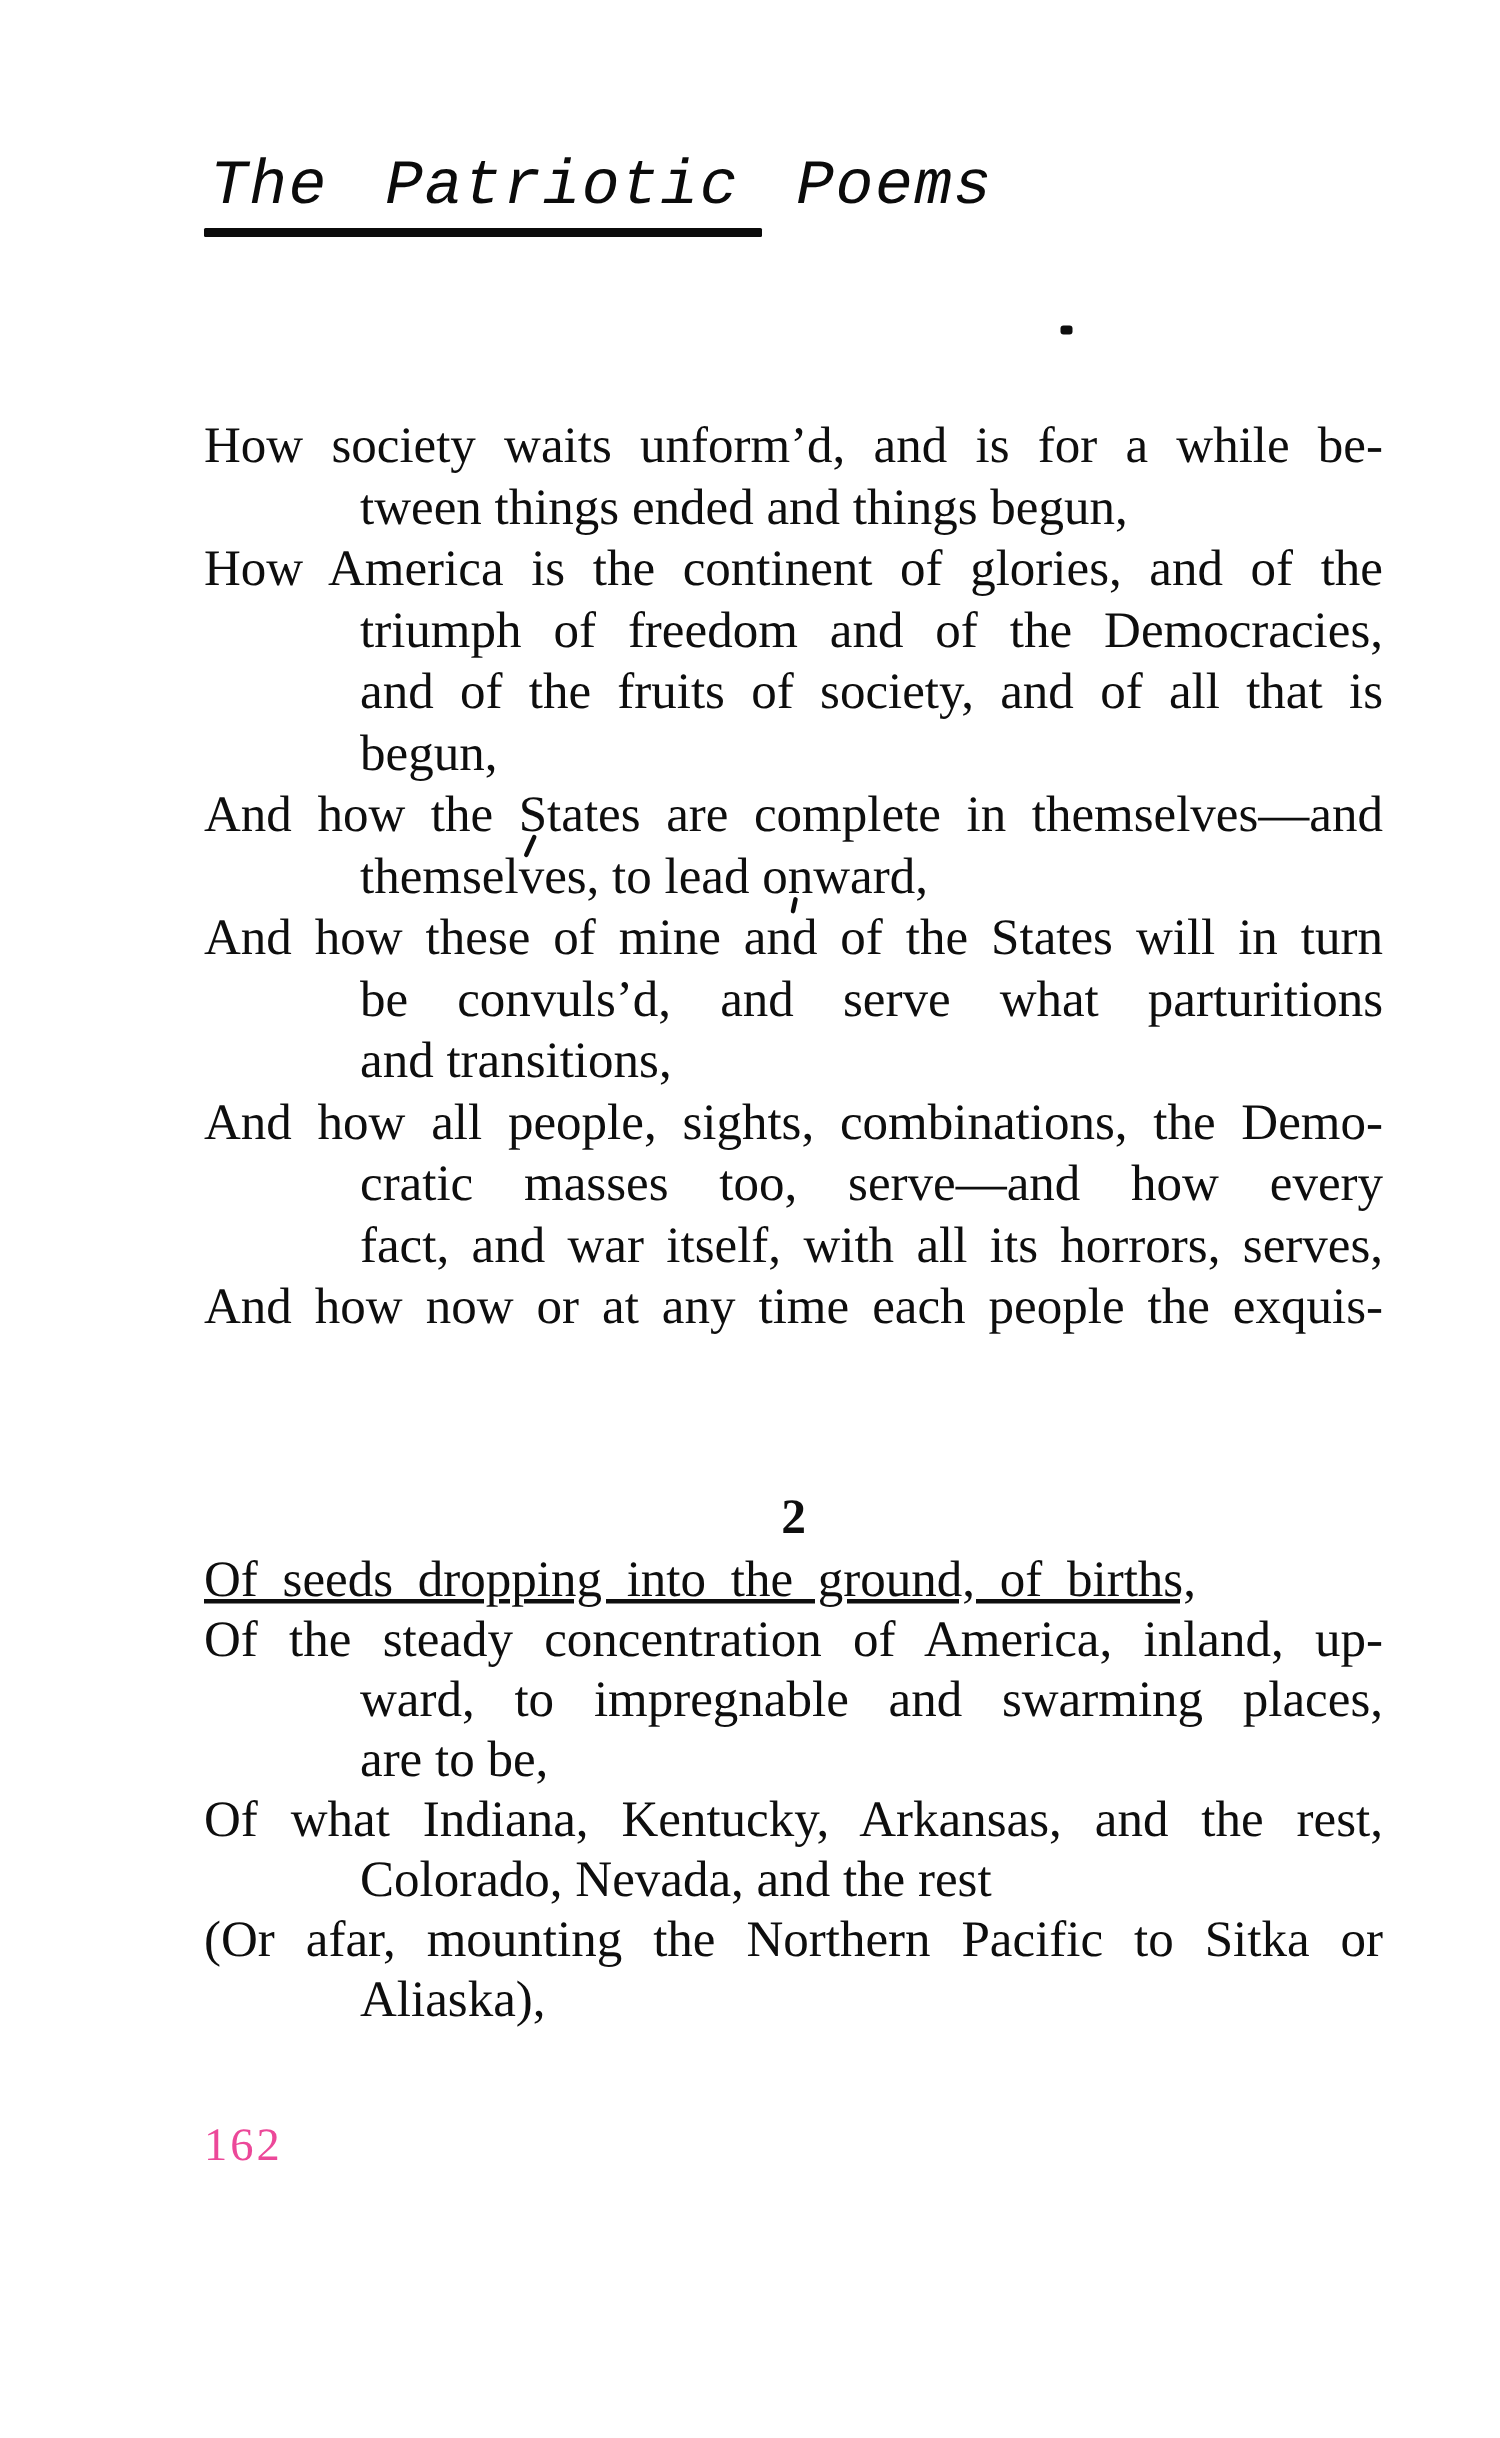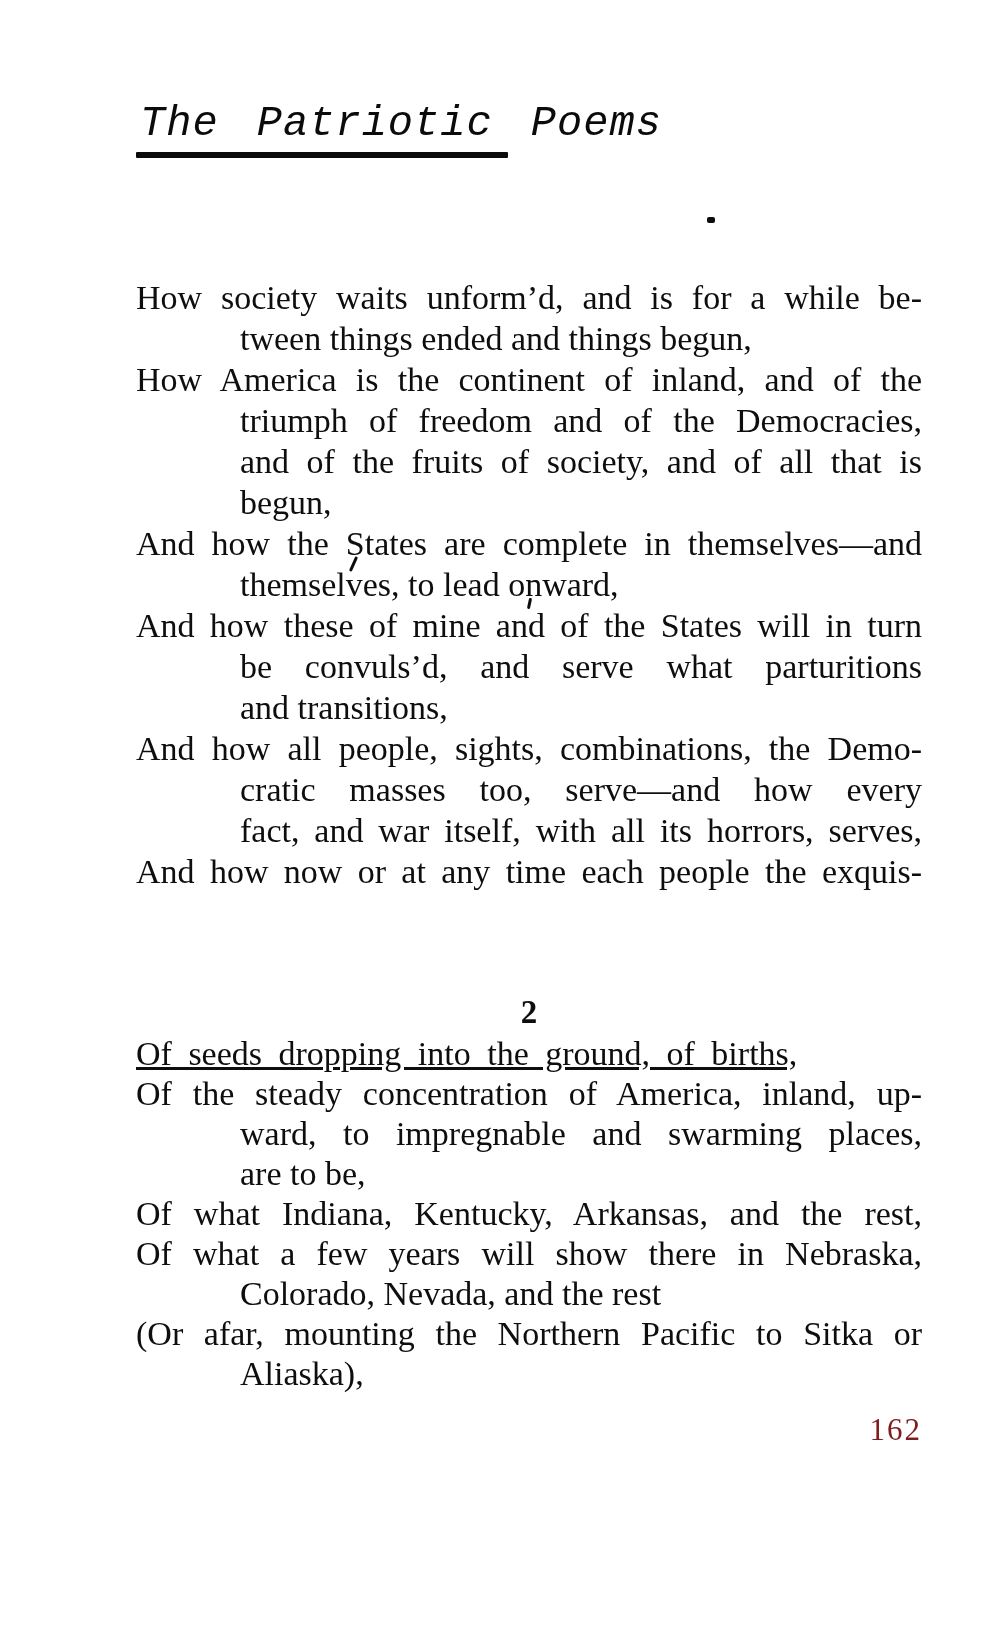--- a/index.html
+++ b/index.html
@@ -44,24 +44,24 @@
   .ws{word-spacing:8px;text-decoration:underline;}
 
   .section-number{
     position:absolute;left:136px;top:994px;width:786px;
     text-align:center;
     font-size:33px;font-weight:600;
     color:#0e0e0e;
   }
   .folio{
     position:absolute;left:136px;top:1412px;width:786px;
-    text-align:right;
+    text-align:left;
     font-size:31px;
     letter-spacing:2px;
-    color:#7f1d1d;
+    color:#ec4899;
   }
 
   
   .speck{
     position:absolute;left:707px;top:217px;
     width:8px;height:6px;background:#0d0d0d;border-radius:2px;
   }
   .stroke-mark{
     position:absolute;left:352px;top:556px;
     width:3px;height:16px;background:#0d0d0d;
@@ -81,21 +81,21 @@
   <div class="running-head">The Patriotic Poems</div>
   <div class="head-rule"></div>
 
   <div class="speck"></div>
   <div class="stroke-mark"></div>
   <div class="tick-mark"></div>
 
   <div class="poem stanza-1">
     <div class="line j">How society waits unform’d, and is for a while be-</div>
     <div class="line ind">tween things ended and things begun,</div>
-    <div class="line j">How America is the continent of inland, and of the</div>
+    <div class="line j">How America is the continent of glories, and of the</div>
     <div class="line ind j">triumph of freedom and of the Democracies,</div>
     <div class="line ind j">and of the fruits of society, and of all that is</div>
     <div class="line ind">begun,</div>
     <div class="line j">And how the States are complete in themselves—and</div>
     <div class="line ind">themselves, to lead onward,</div>
     <div class="line j">And how these of mine and of the States will in turn</div>
     <div class="line ind j">be convuls’d, and serve what parturitions</div>
     <div class="line ind">and transitions,</div>
     <div class="line j">And how all people, sights, combinations, the Demo-</div>
     <div class="line ind j">cratic masses too, serve—and how every</div>
@@ -104,21 +104,20 @@
   </div>
 
   <div class="section-number">2</div>
 
   <div class="poem stanza-2">
     <div class="line ws">Of seeds dropping into the ground, of births,</div>
     <div class="line j">Of the steady concentration of America, inland, up-</div>
     <div class="line ind j">ward, to impregnable and swarming places,</div>
     <div class="line ind">are to be,</div>
     <div class="line j">Of what Indiana, Kentucky, Arkansas, and the rest,</div>
-    <div class="line j">Of what a few years will show there in Nebraska,</div>
     <div class="line ind">Colorado, Nevada, and the rest</div>
     <div class="line j">(Or afar, mounting the Northern Pacific to Sitka or</div>
     <div class="line ind">Aliaska),</div>
   </div>
 
   <div class="folio">162</div>
 
 </div>
 
 </body></html>

